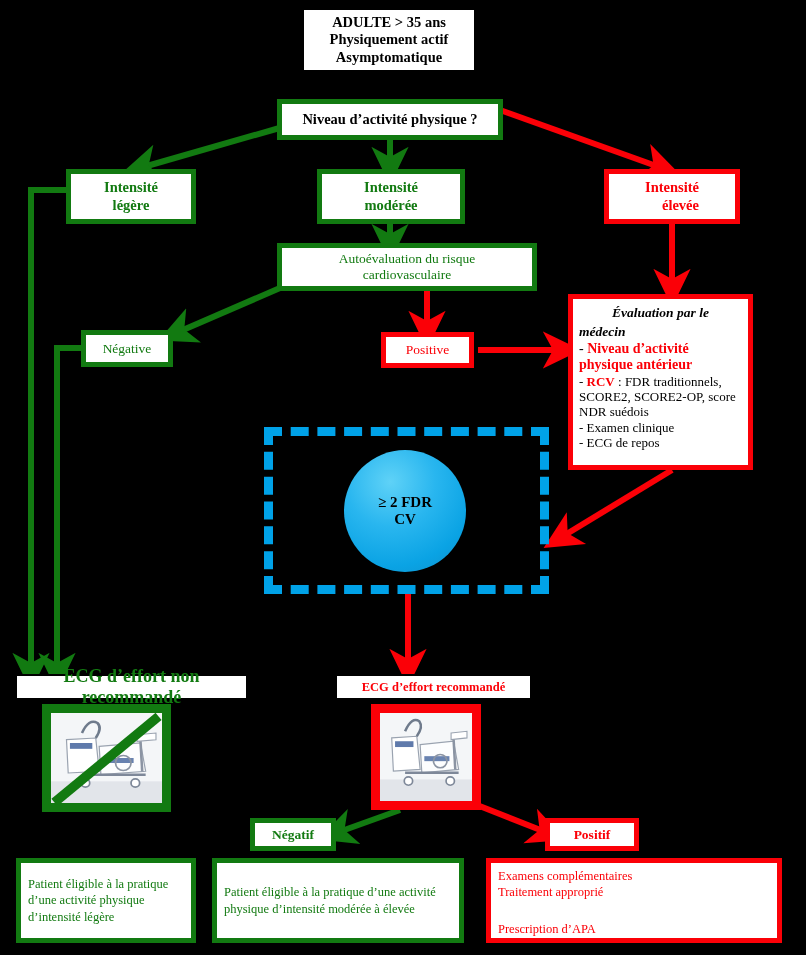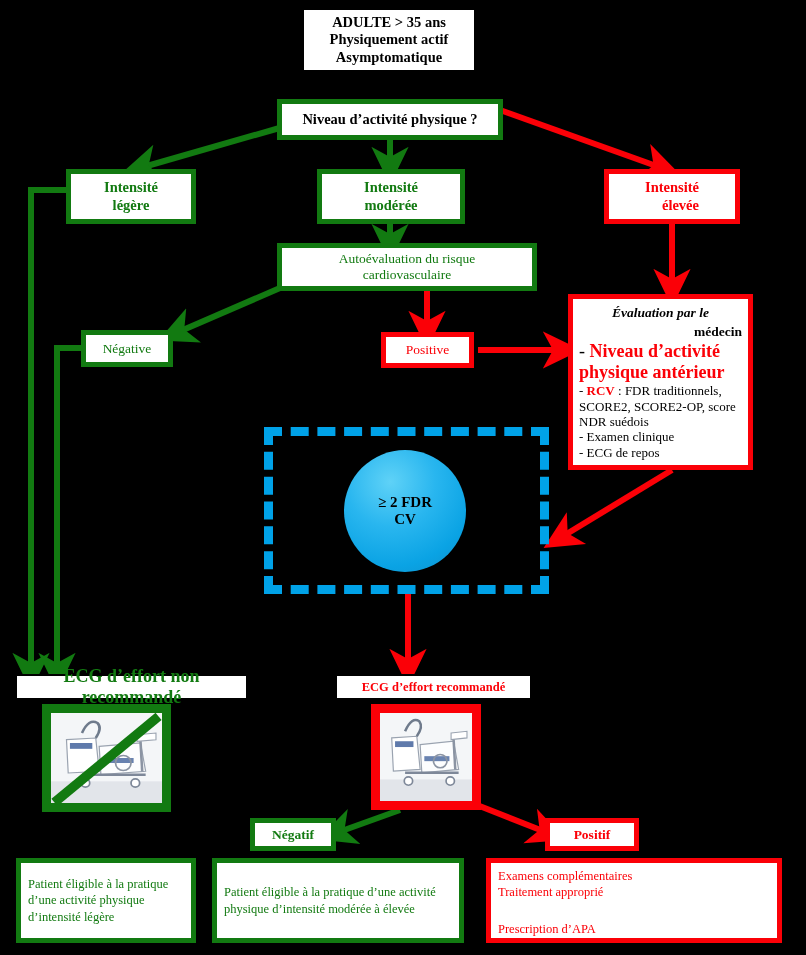--- a/index.html
+++ b/index.html
@@ -182,24 +182,24 @@
   </div>
 
   <div class="node b-red" style="left:381px; top:332px; width:93px; height:36px;">
     <span class="t-red" style="font-size:13.5px;">Positive</span>
   </div>
 
   <div class="node left-align b-red" style="left:568px; top:294px; width:185px; height:176px; padding:4px 6px; display:block;">
     <div style="text-align:center;">
       <span class="t-black bold" style="font-size:13.5px;font-style:italic;">Évaluation par le</span>
     </div>
-    <div style="text-align:right;">
+    <div style="text-align:left;font-style:italic;">
       <span class="t-black bold" style="font-size:13.5px;">médecin</span>
     </div>
-    <div style="font-size:18px;">
+    <div style="font-size:14px;">
       <span class="t-black">- </span><span class="t-red bold">Niveau d’activité physique antérieur</span>
     </div>
     <div style="font-size:13px;">
       <span class="t-black">- </span><span class="t-red bold">RCV</span><span class="t-black"> : FDR traditionnels, SCORE2, SCORE2-OP, score NDR suédois</span>
     </div>
     <div class="t-black" style="font-size:13px;">- Examen clinique</div>
     <div class="t-black" style="font-size:13px;">- ECG de repos</div>
   </div>
 
   <div class="dashed-box" style="left:264px; top:427px; width:285px; height:167px;"></div>

